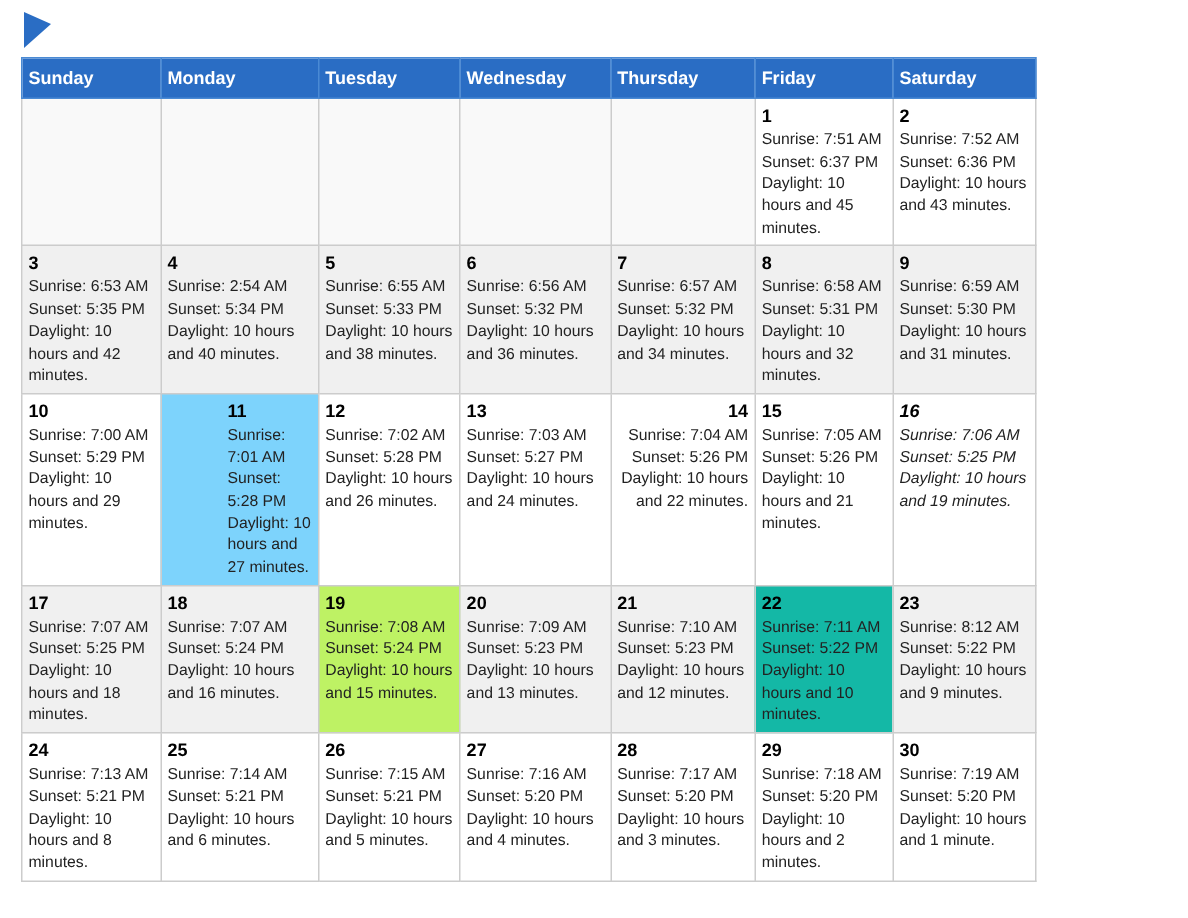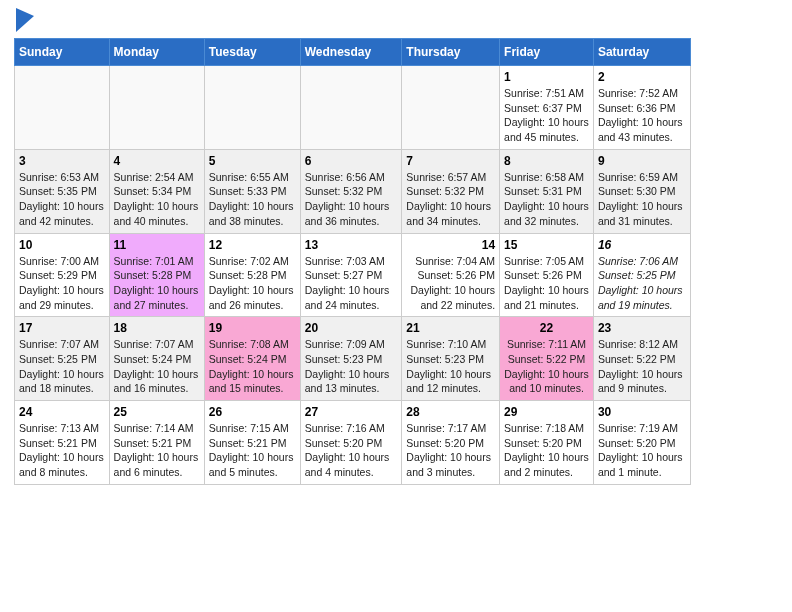--- a/index.html
+++ b/index.html
@@ -206,21 +206,21 @@
           </td>
         </tr>
         <tr>
           <td style="background: rgb(255, 255, 255);">
             <span class="day-num">10</span>
             <div class="day-info">Sunrise: 7:00 AM
 Sunset: 5:29 PM
 Daylight: 10 hours
 and 29 minutes.</div>
           </td>
-          <td style="background: #f0abfc;">
+          <td style="background: #7dd3fc; padding-left: 44px;">
             <span class="day-num">11</span>
             <div class="day-info">Sunrise: 7:01 AM
 Sunset: 5:28 PM
 Daylight: 10 hours
 and 27 minutes.</div>
           </td>
           <td style="background: rgb(255, 255, 255);">
             <span class="day-num">12</span>
             <div class="day-info">Sunrise: 7:02 AM
 Sunset: 5:28 PM
@@ -264,42 +264,42 @@
 Daylight: 10 hours
 and 18 minutes.</div>
           </td>
           <td style="background: rgb(240, 240, 240);">
             <span class="day-num">18</span>
             <div class="day-info">Sunrise: 7:07 AM
 Sunset: 5:24 PM
 Daylight: 10 hours
 and 16 minutes.</div>
           </td>
-          <td style="background: #f9a8d4;">
+          <td style="background: #bef264;">
             <span class="day-num">19</span>
             <div class="day-info">Sunrise: 7:08 AM
 Sunset: 5:24 PM
 Daylight: 10 hours
 and 15 minutes.</div>
           </td>
           <td style="background: rgb(240, 240, 240);">
             <span class="day-num">20</span>
             <div class="day-info">Sunrise: 7:09 AM
 Sunset: 5:23 PM
 Daylight: 10 hours
 and 13 minutes.</div>
           </td>
           <td style="background: rgb(240, 240, 240);">
             <span class="day-num">21</span>
             <div class="day-info">Sunrise: 7:10 AM
 Sunset: 5:23 PM
 Daylight: 10 hours
 and 12 minutes.</div>
           </td>
-          <td style="background: #f9a8d4; text-align: center;">
+          <td style="background: #14b8a6;">
             <span class="day-num">22</span>
             <div class="day-info">Sunrise: 7:11 AM
 Sunset: 5:22 PM
 Daylight: 10 hours
 and 10 minutes.</div>
           </td>
           <td style="background: rgb(240, 240, 240);">
             <span class="day-num">23</span>
             <div class="day-info">Sunrise: 8:12 AM
 Sunset: 5:22 PM

